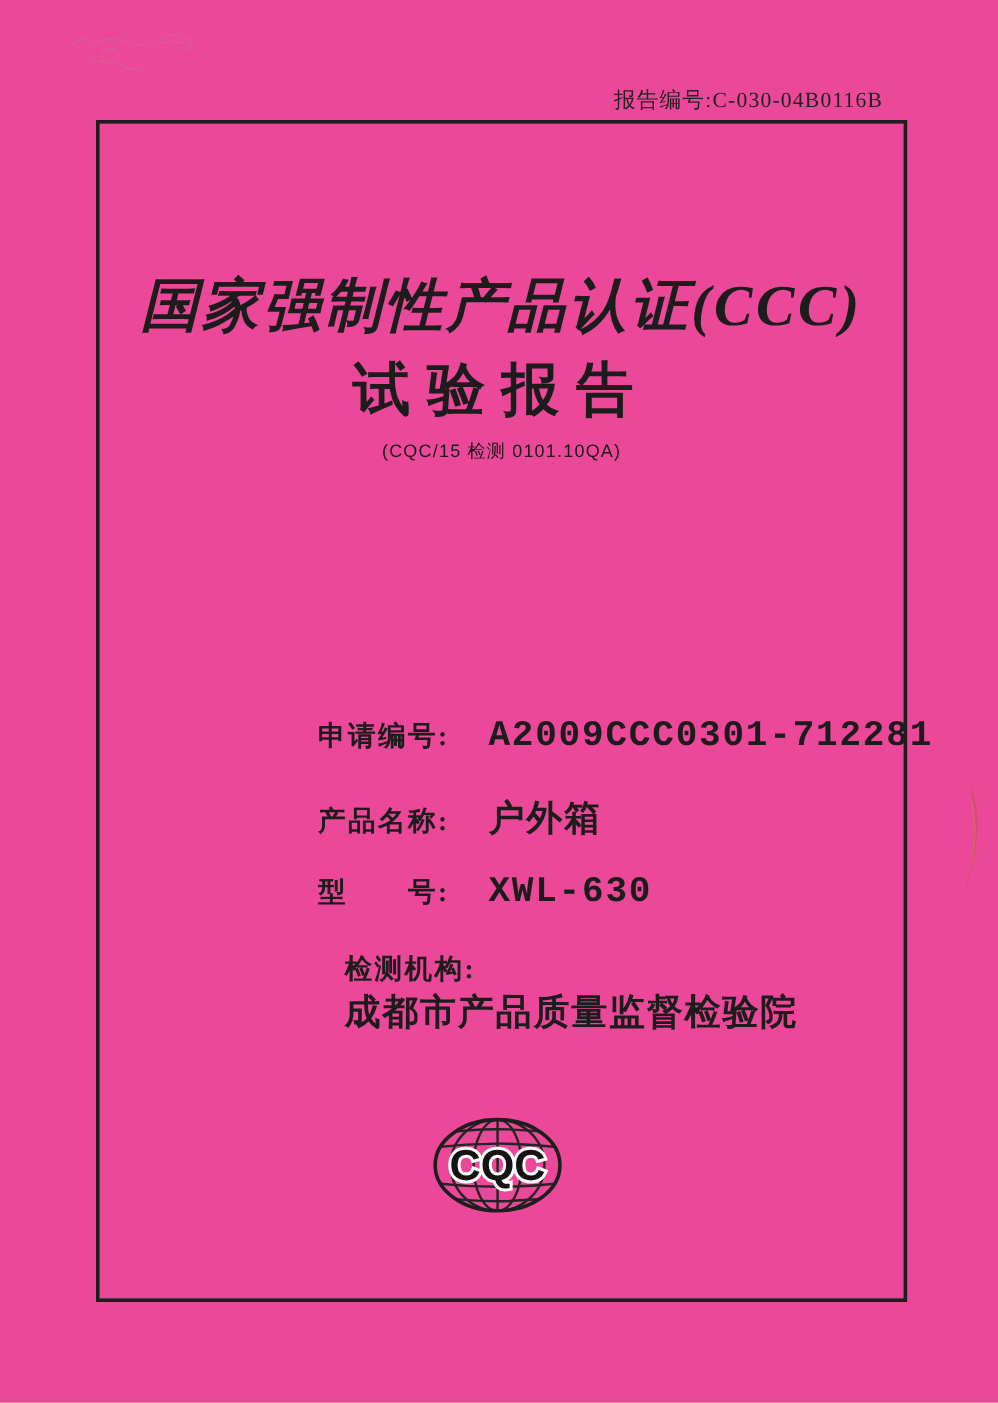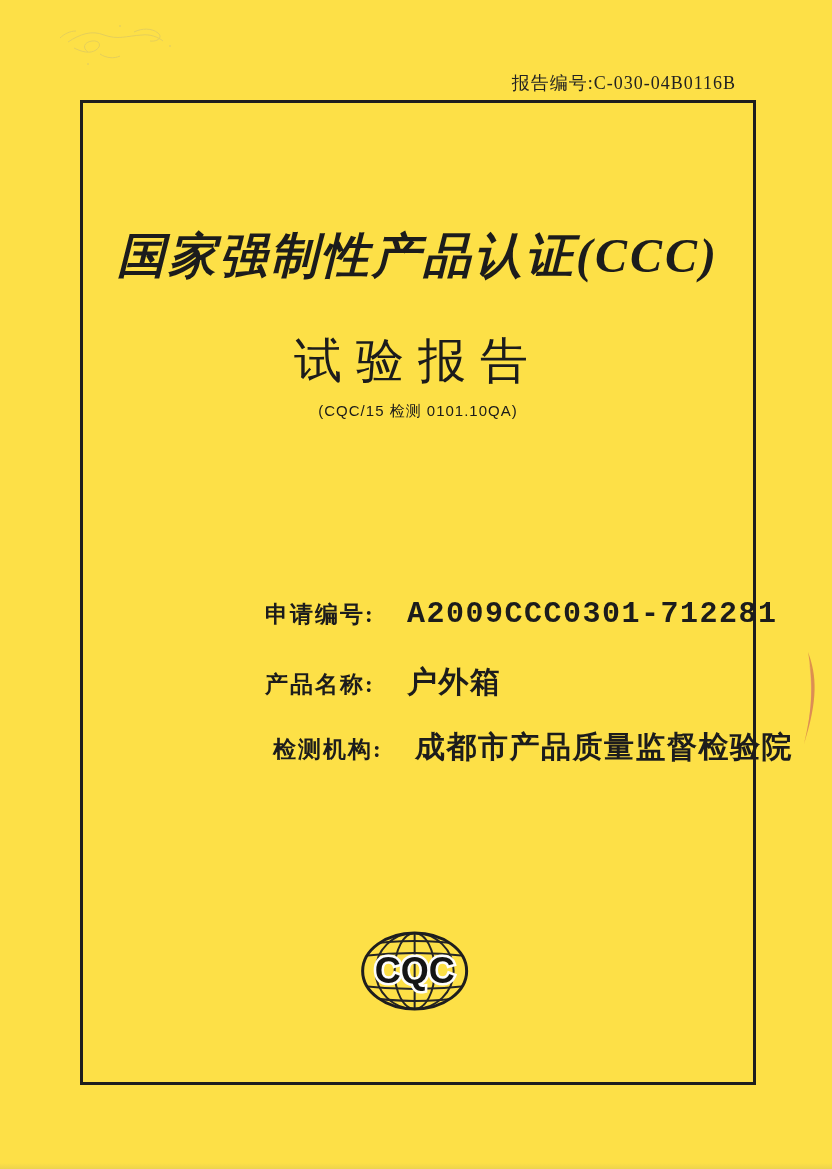--- a/index.html
+++ b/index.html
@@ -6,21 +6,21 @@
   body{
     width:832px;height:1169px;
     background:#f2f2f0;
     font-family:"Liberation Serif","DejaVu Serif",serif;
     color:#1c1c1c;
     overflow:hidden;
   }
   .page{
     position:relative;
     width:832px;height:1169px;
-    background:#fde047;
+    background:#ec4899;
     overflow:hidden;
   }
   
   .smudge{position:absolute;left:30px;top:8px;opacity:.55;}
   
   .report-no{
     position:absolute;
     top:71px;right:96px;
     font-size:18px;
     letter-spacing:1px;
@@ -43,44 +43,43 @@
   .title-line1{
     font-size:48px;
     font-weight:bold;
     letter-spacing:3px;
     line-height:70px;
     white-space:nowrap;
     font-style:italic;
   }
   .title-line2{
     font-size:48px;
-    font-weight:normal;
+    font-weight:bold;
     letter-spacing:14px;
     line-height:70px;
-    margin-top:35px;
   }
   .subtitle{
     margin-top:6px;
     font-family:"Liberation Sans","DejaVu Sans",sans-serif;
     font-size:15px;
     letter-spacing:1px;
     color:#1a1a1a;
   }
   .fields{
     position:absolute;
     left:182px;top:474px;
   }
   .field-row{
     display:flex;
     align-items:baseline;
     height:45px;
     font-size:23px;
     margin-top:20px;
   }
-  .field-row.indent{padding-left:8px;}
+  .field-row.indent{padding-left:8px;flex-direction:column;}
   .field-label{
     font-weight:bold;
     letter-spacing:2px;
     min-width:128px;
     white-space:pre;
   }
   .field-value{
     margin-left:14px;
     font-family:"Liberation Mono","DejaVu Sans Mono",monospace;
     font-size:30px;
@@ -136,20 +135,24 @@
 
     <div class="fields">
       <div class="field-row">
         <span class="field-label">申请编号:</span>
         <span class="field-value">A2009CCC0301-712281</span>
       </div>
       <div class="field-row">
         <span class="field-label">产品名称:</span>
         <span class="field-value">户外箱</span>
       </div>
+      <div class="field-row">
+        <span class="field-label">型　　号:</span>
+        <span class="field-value">XWL-630</span>
+      </div>
       <div class="field-row indent">
         <span class="field-label">检测机构:</span>
         <span class="field-value">成都市产品质量监督检验院</span>
       </div>
     </div>
 
     <div class="logo-wrap">
       <svg width="112" height="84" viewBox="0 0 112 84">
         <defs>
           <clipPath id="globeClip">

